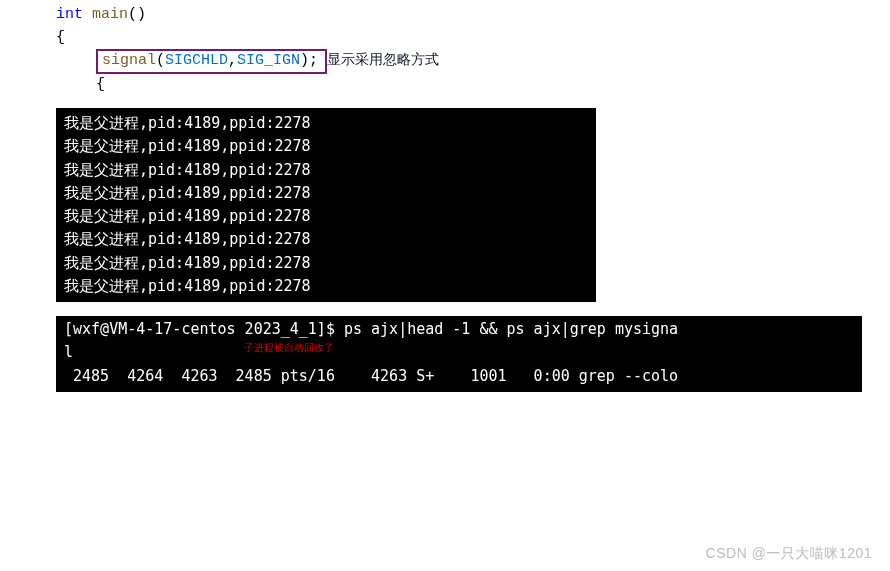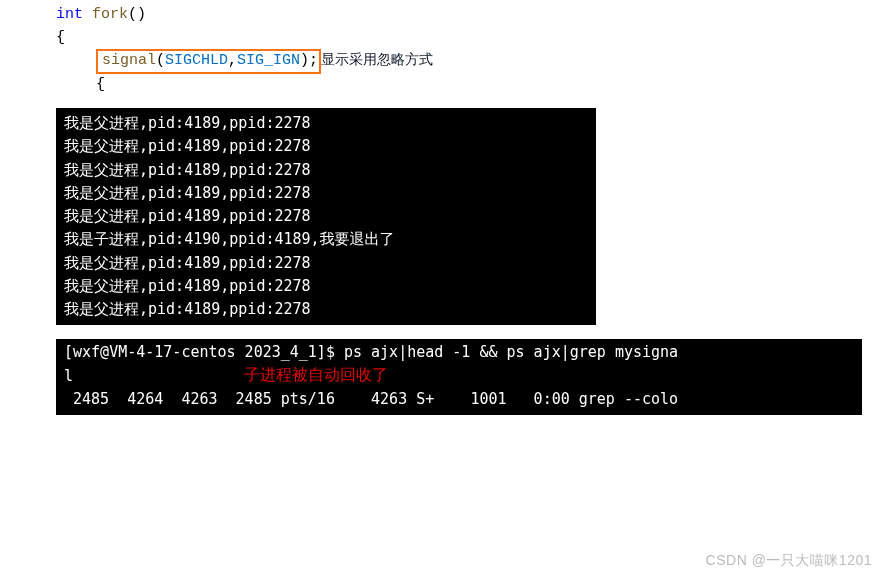--- a/index.html
+++ b/index.html
@@ -18,22 +18,22 @@
     font-size: 15px;
   }
   .kw-blue { color: #0000ff; }
   .fn-brown { color: #795e26; }
   .const-blue { color: #0070c1; }
   .type-teal { color: #267f99; }
   .var { color: #001080; }
   .num { color: #098658; }
   .plain { color: #000000; }
   .redbox {
-    border: 2px solid #f97316;
-    padding: 0 1px 1px 4px;
+    border: 2px solid #701a75;
+    padding: 0 7px 1px 4px;
     display: inline-block;
     line-height: 1.3;
   }
   .annot-red {
     color: #0f172a;
     font-family: "Microsoft YaHei", SimSun, sans-serif;
     font-size: 14px;
   }
   .terminal1 {
     background: #000000;
@@ -53,54 +53,53 @@
     padding: 2px 8px 4px 8px;
     font-size: 15px;
     line-height: 1.55;
     font-family: Consolas, "SimSun", monospace;
     position: relative;
   }
   .annot-red-overlay {
     position: absolute;
     color: #e60000;
     font-family: Liberation Serif, serif;
-    font-size: 16px;
+    font-size: 10px;
     left: 188px;
     top: 24px;
   }
   .watermark {
     position: absolute;
     right: 18px;
-    bottom: 1px;
+    bottom: 8px;
     color: rgba(160,160,160,0.7);
     font-size: 14px;
     font-family: "Microsoft YaHei", SimSun, sans-serif;
     letter-spacing: 0.5px;
   }
   .code-line { white-space: pre; }
   .term-line { white-space: pre; }
   .indent1 { padding-left: 40px; }
 </style>
 </head>
 <body>
 
 <div class="code-block">
-  <div class="code-line"><span class="kw-blue">int</span><span class="fn-brown"> fork</span><span class="plain">()</span></div>
+  <div class="code-line"><span class="kw-blue">int</span><span class="fn-brown"> main</span><span class="plain">()</span></div>
   <div class="code-line"><span class="plain">{</span></div>
   <div class="code-line indent1"><span class="redbox"><span class="fn-brown">signal</span><span class="plain">(</span><span class="const-blue">SIGCHLD</span><span class="plain">,</span><span class="const-blue">SIG_IGN</span><span class="plain">);</span></span><span class="annot-red">显示采用忽略方式</span></div>
   <div class="code-line indent1"><span class="plain">{</span></div>
 </div>
 
 <div class="terminal1">
   <div class="term-line">我是父进程,pid:4189,ppid:2278</div>
   <div class="term-line">我是父进程,pid:4189,ppid:2278</div>
   <div class="term-line">我是父进程,pid:4189,ppid:2278</div>
   <div class="term-line">我是父进程,pid:4189,ppid:2278</div>
   <div class="term-line">我是父进程,pid:4189,ppid:2278</div>
-  <div class="term-line">我是子进程,pid:4190,ppid:4189,我要退出了</div>
   <div class="term-line">我是父进程,pid:4189,ppid:2278</div>
   <div class="term-line">我是父进程,pid:4189,ppid:2278</div>
   <div class="term-line">我是父进程,pid:4189,ppid:2278</div>
 </div>
 
 <div class="terminal2">
   <div class="term-line">[wxf@VM-4-17-centos 2023_4_1]$ ps ajx|head -1 &amp;&amp; ps ajx|grep mysigna</div>
   <div class="term-line">l</div>
   <div class="annot-red-overlay">子进程被自动回收了</div>
   <div class="term-line"> 2485  4264  4263  2485 pts/16    4263 S+    1001   0:00 grep --colo</div>

